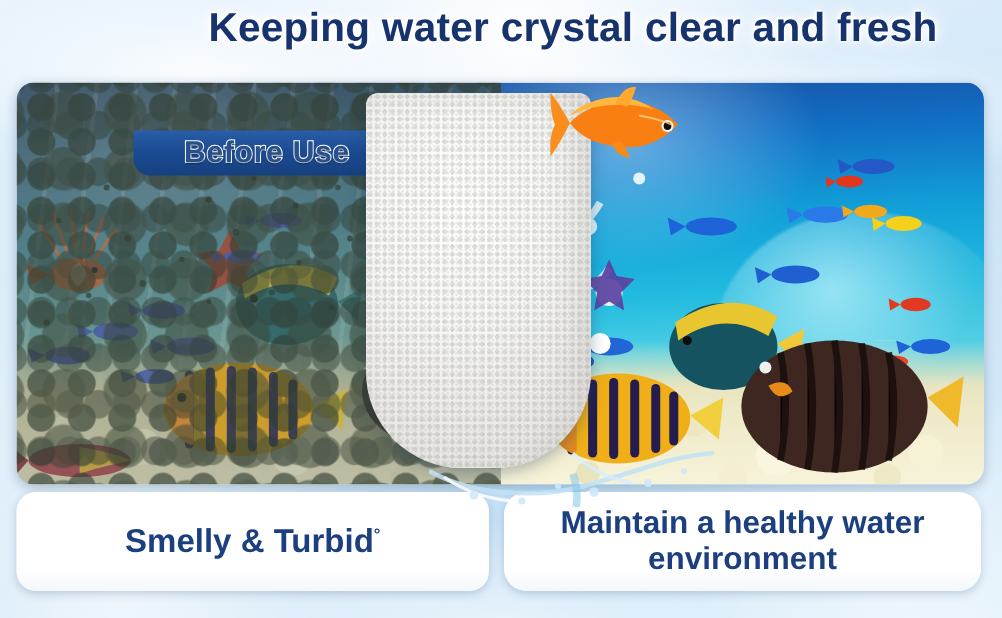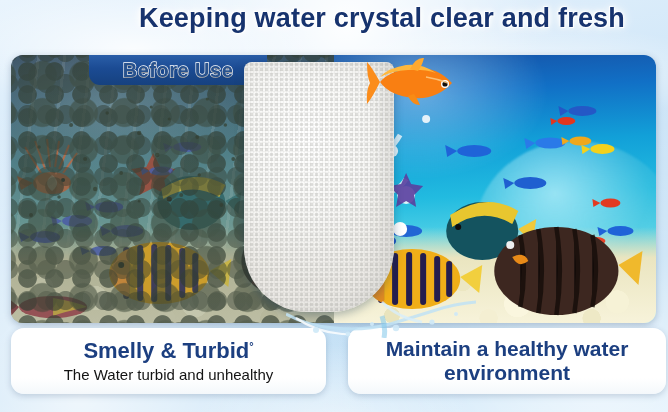--- a/index.html
+++ b/index.html
@@ -112,21 +112,21 @@
     background:radial-gradient(ellipse at 40% 35%, rgba(190,240,250,.75), rgba(90,200,225,.35) 55%, rgba(90,200,225,0) 78%);
     filter:blur(1px);}
 
   
   .banner{
     position:absolute;top:0;height:30px;
     background:linear-gradient(180deg,#2a5ea8 0%,#1b4b93 45%,#16417f 100%);
     display:flex;align-items:center;justify-content:center;
     z-index:14;
   }
-  .banner.left{left:78px;width:178px;border-radius:0 0 11px 11px;}
+  .banner.left{left:78px;width:178px;border-radius:0 0 11px 11px;margin-top:32px;}
   .banner.right{left:408px;width:190px;border-radius:0 0 11px 11px;
     background:linear-gradient(180deg,#2f74c6 0%,#1f62b4 48%,#1a56a2 100%);}
   .banner-text{
     font-size:20px;font-weight:bold;letter-spacing:.5px;color:#27528f;
     -webkit-text-stroke:1.4px #ffffff;
     paint-order:stroke fill;
     text-shadow:0 1px 1px rgba(0,0,0,.35);
   }
 
   
@@ -154,21 +154,21 @@
   
   .card{
     position:absolute;top:328px;height:66px;
     background:linear-gradient(180deg,#ffffff 0%,#ffffff 76%,#f4f8fb 100%);
     border-radius:13px;
     box-shadow:0 2px 6px rgba(40,70,110,.22);
     display:flex;flex-direction:column;align-items:center;justify-content:center;
     z-index:12;
   }
   .card-left{left:11px;width:315px;}
-  .card-right{left:348px;width:318px;}
+  .card-right{left:336px;width:318px;border-radius:15px;}
   .card-title{
     font-size:22px;font-weight:bold;color:#1c3f80;line-height:1.05;white-space:nowrap;
   }
   .card-title .deg{font-size:11px;vertical-align:super;}
   .card-sub{font-size:15px;color:#141414;margin-top:3px;white-space:nowrap;}
   .card-right .card-title{font-size:21px;text-align:center;white-space:normal;line-height:1.12;}
 </style>
 </head>
 <body>
 
@@ -462,20 +462,19 @@
         <circle cx="170" cy="18" r="2"></circle>
         <circle cx="86" cy="28" r="2"></circle>
     </g>
     <path d="M96 20 q4 12 2 22" stroke="#7fc6ea" stroke-width="5" fill="none" opacity=".55"></path>
   </svg>
 
   <div class="card card-left">
     <div class="card-title">
       <span>Smelly &amp; Turbid</span><span class="deg">°</span>
     </div>
-    <div class="card-sub">The Water turbid and unhealthy</div>
   </div>
 
   <div class="card card-right">
     <div class="card-title">Maintain a healthy water environment</div>
   </div>
 
 </div>
 
 </body></html>

